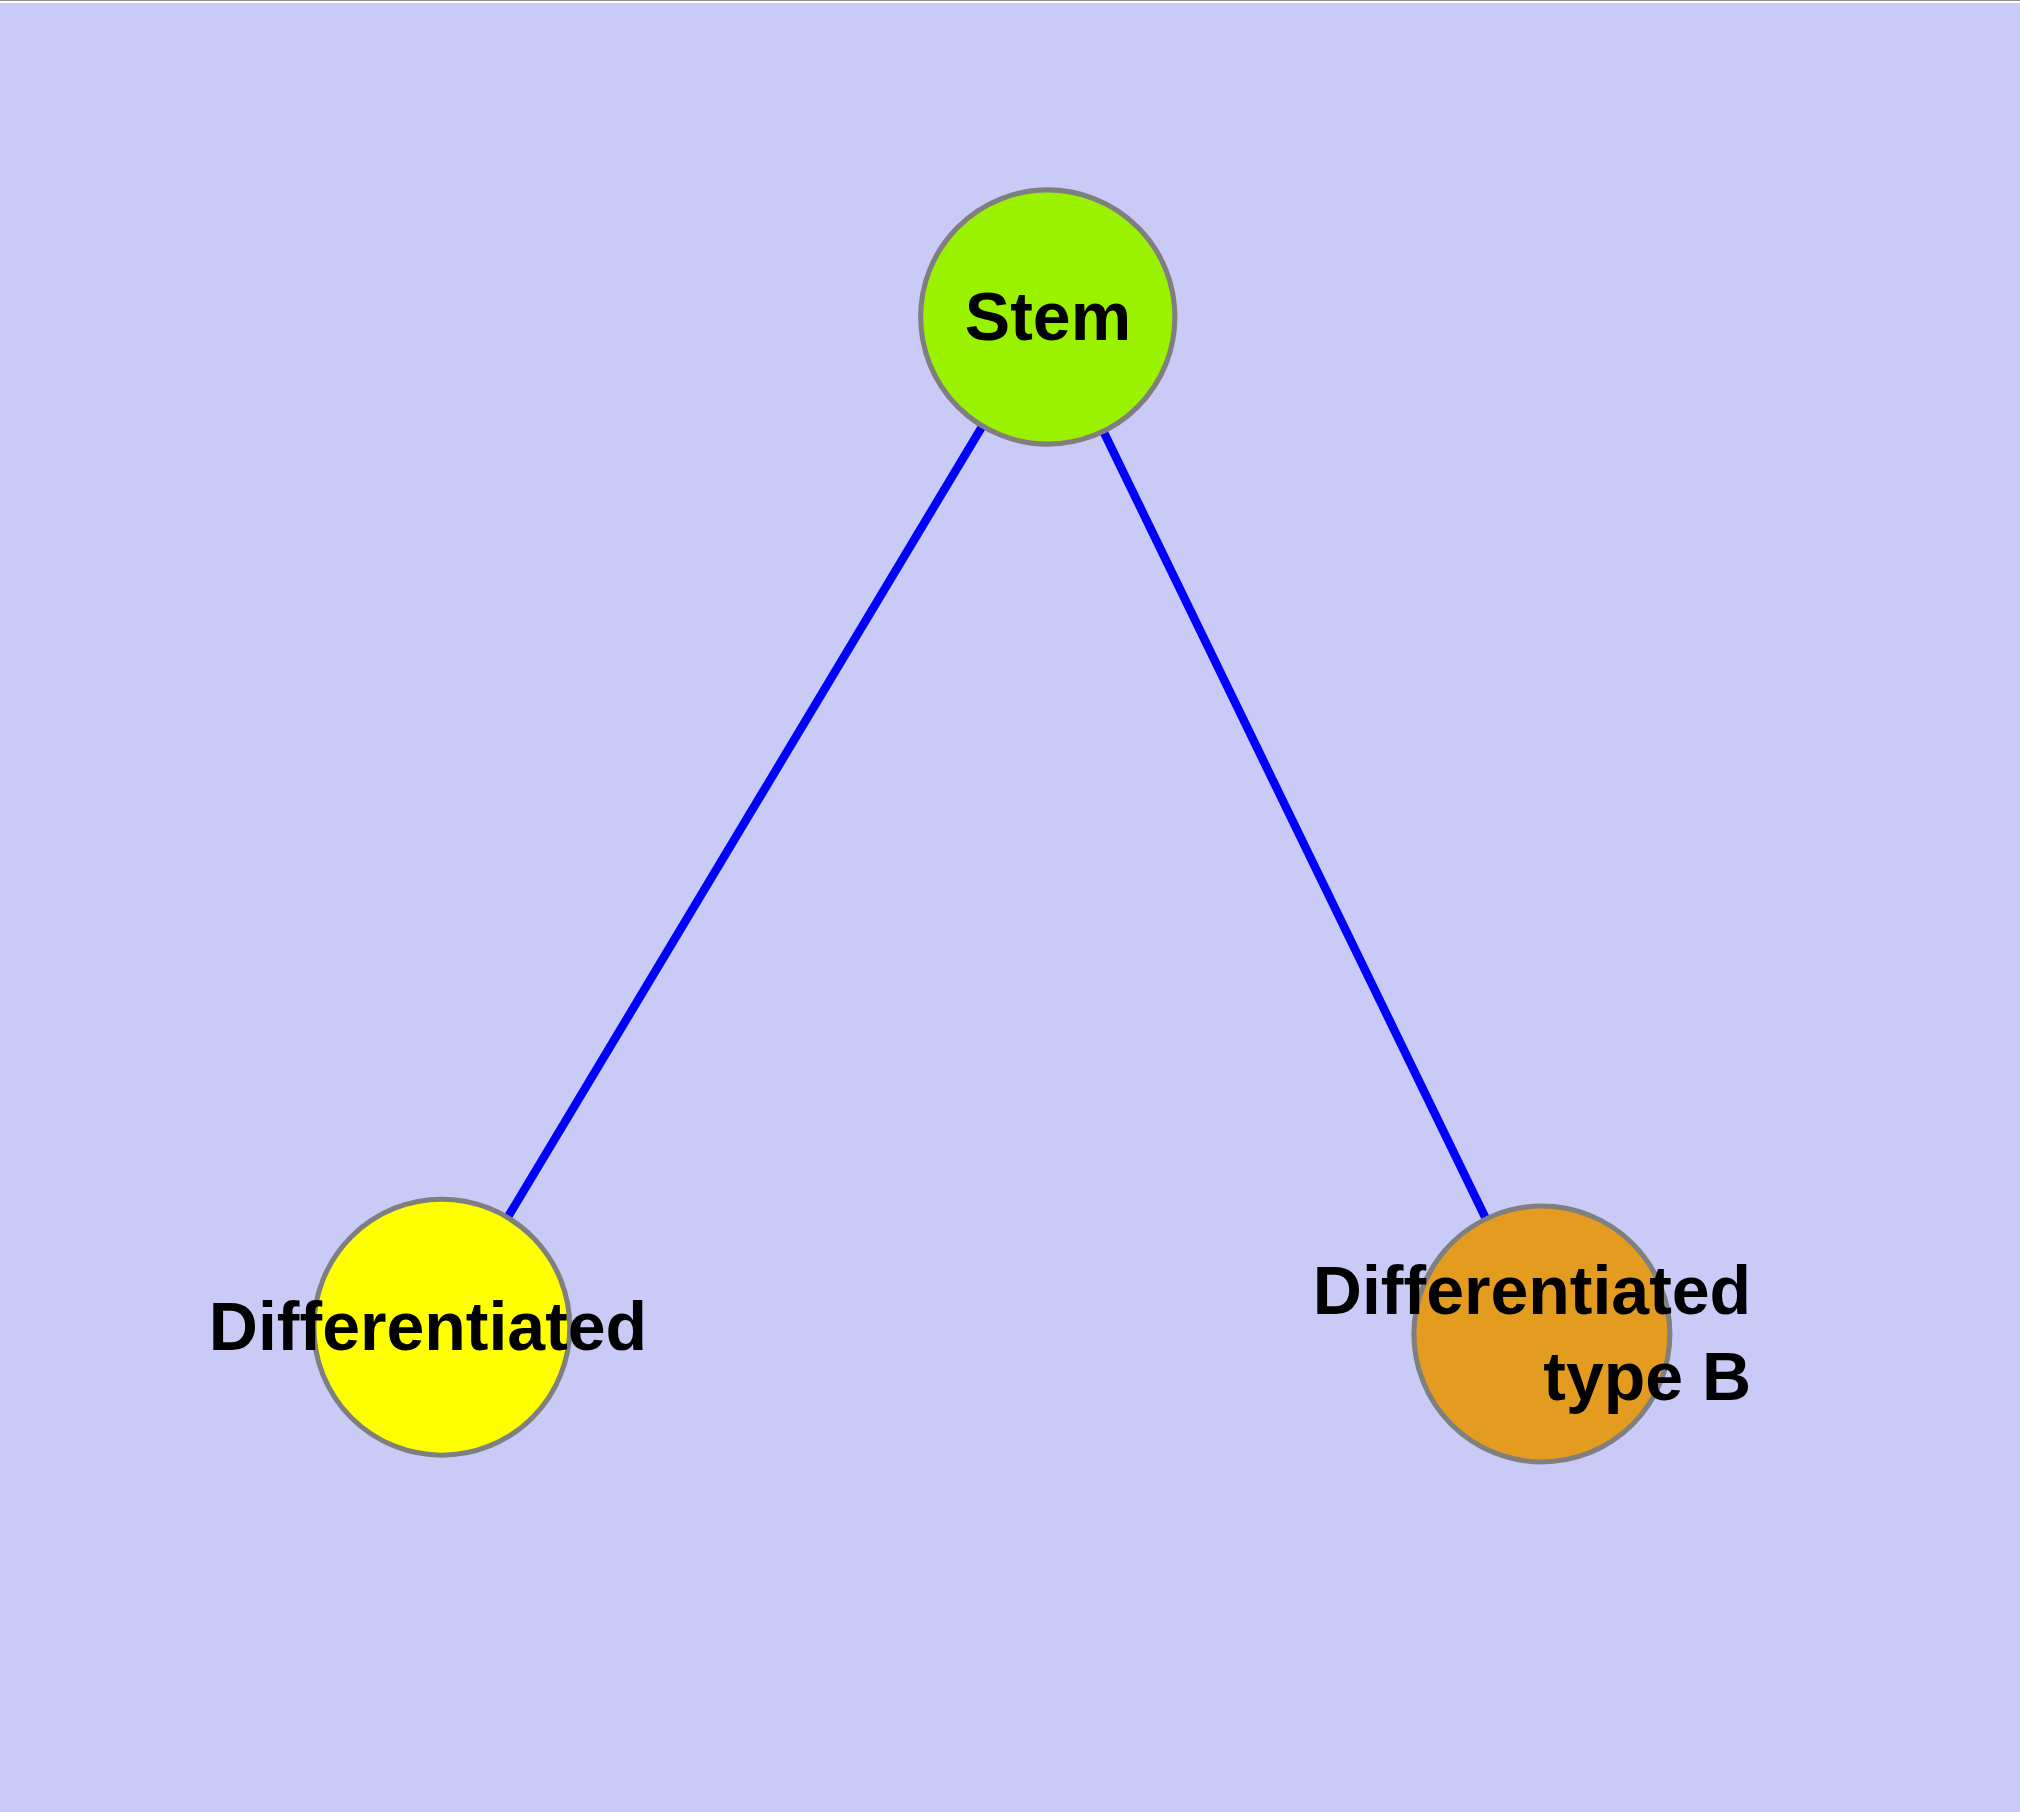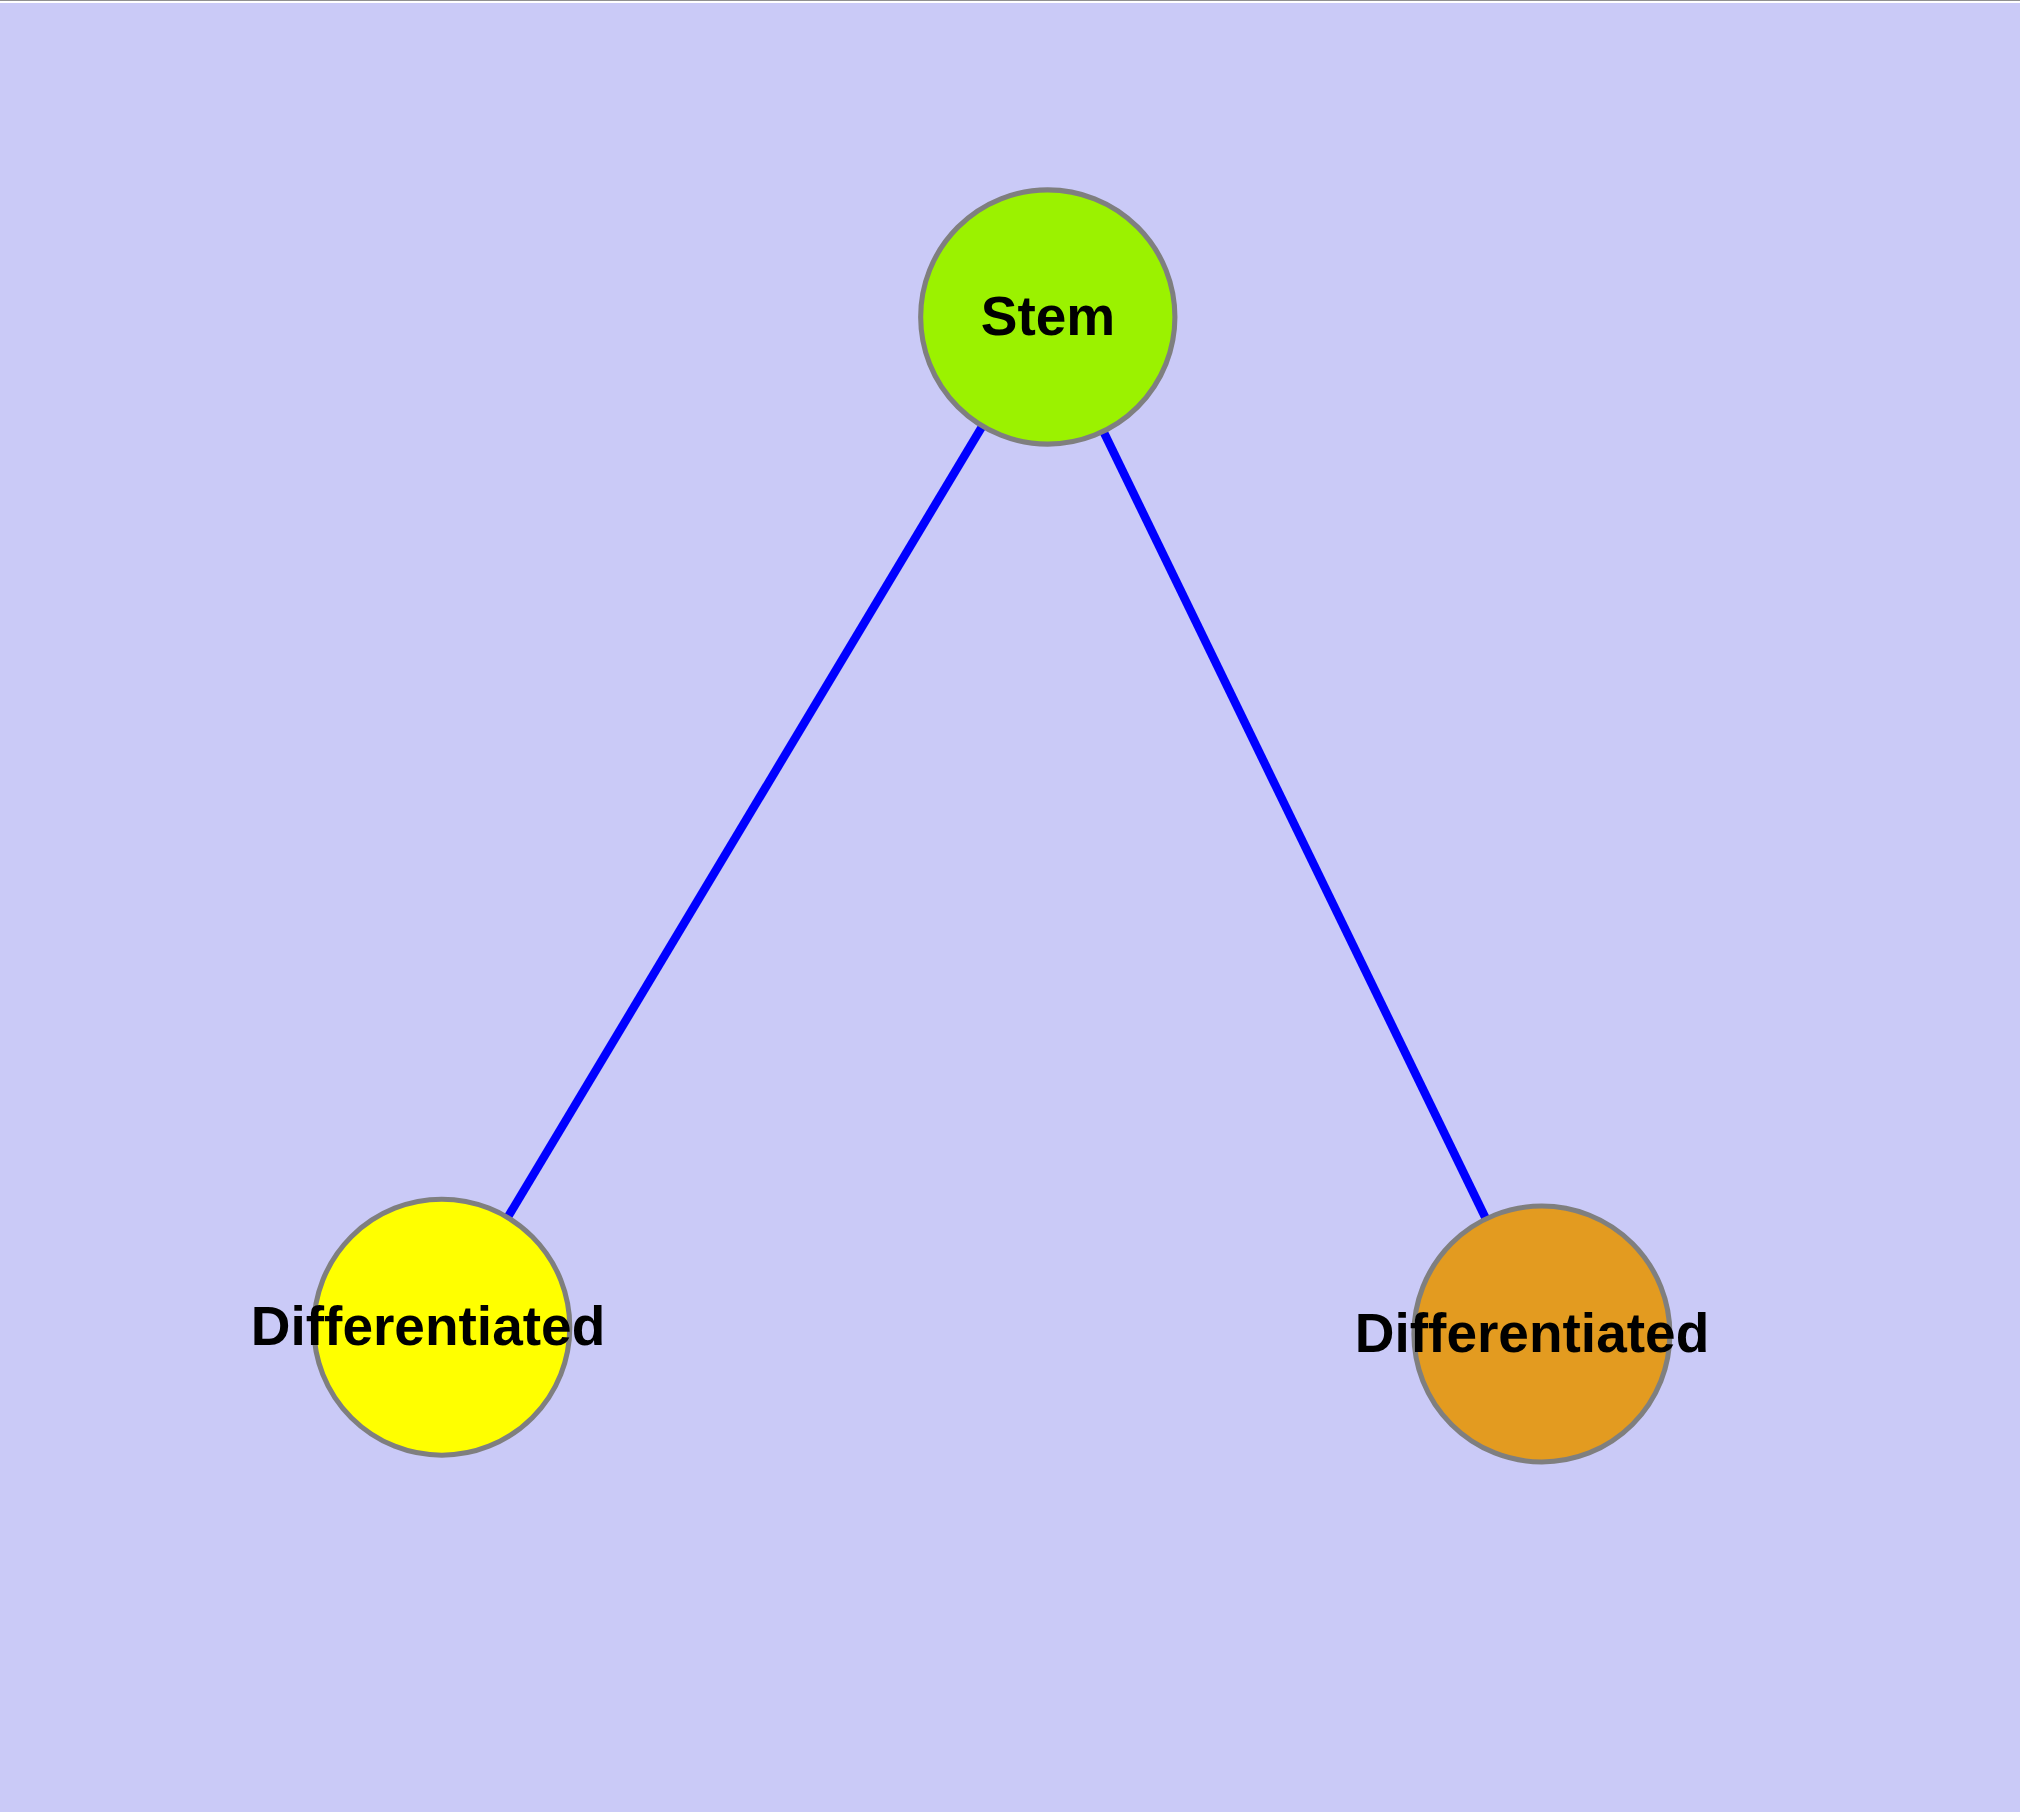--- a/index.html
+++ b/index.html
@@ -36,21 +36,21 @@
     stroke-width: 10;
   }
   circle.node {
     stroke: var(--node-border-color, #7f7f7f);
     stroke-width: 6;
   }
   .label {
     position: absolute;
     transform: translate(-50%, -50%);
     font-weight: bold;
-    font-size: 55px;
+    font-size: 68px;
     line-height: 1.26;
     color: var(--label-color, #000000);
     text-align: right;
     white-space: nowrap;
   }
   .label-stem  { left: 1048px; top: 317px; }
   .label-diffa { left: 428px;  top: 1327px; }
   .label-diffb { left: 1532px; top: 1334px; }
 </style>
 </head>
@@ -71,16 +71,17 @@
   </svg>
 
   <div class="label label-stem">Stem</div>
 
   <div class="label label-diffa">
     <div>Differentiated</div>
   </div>
 
   <div class="label label-diffb">
     <div>Differentiated</div>
+    <div>type B</div>
   </div>
 
 </div>
 
 
 </body></html>

